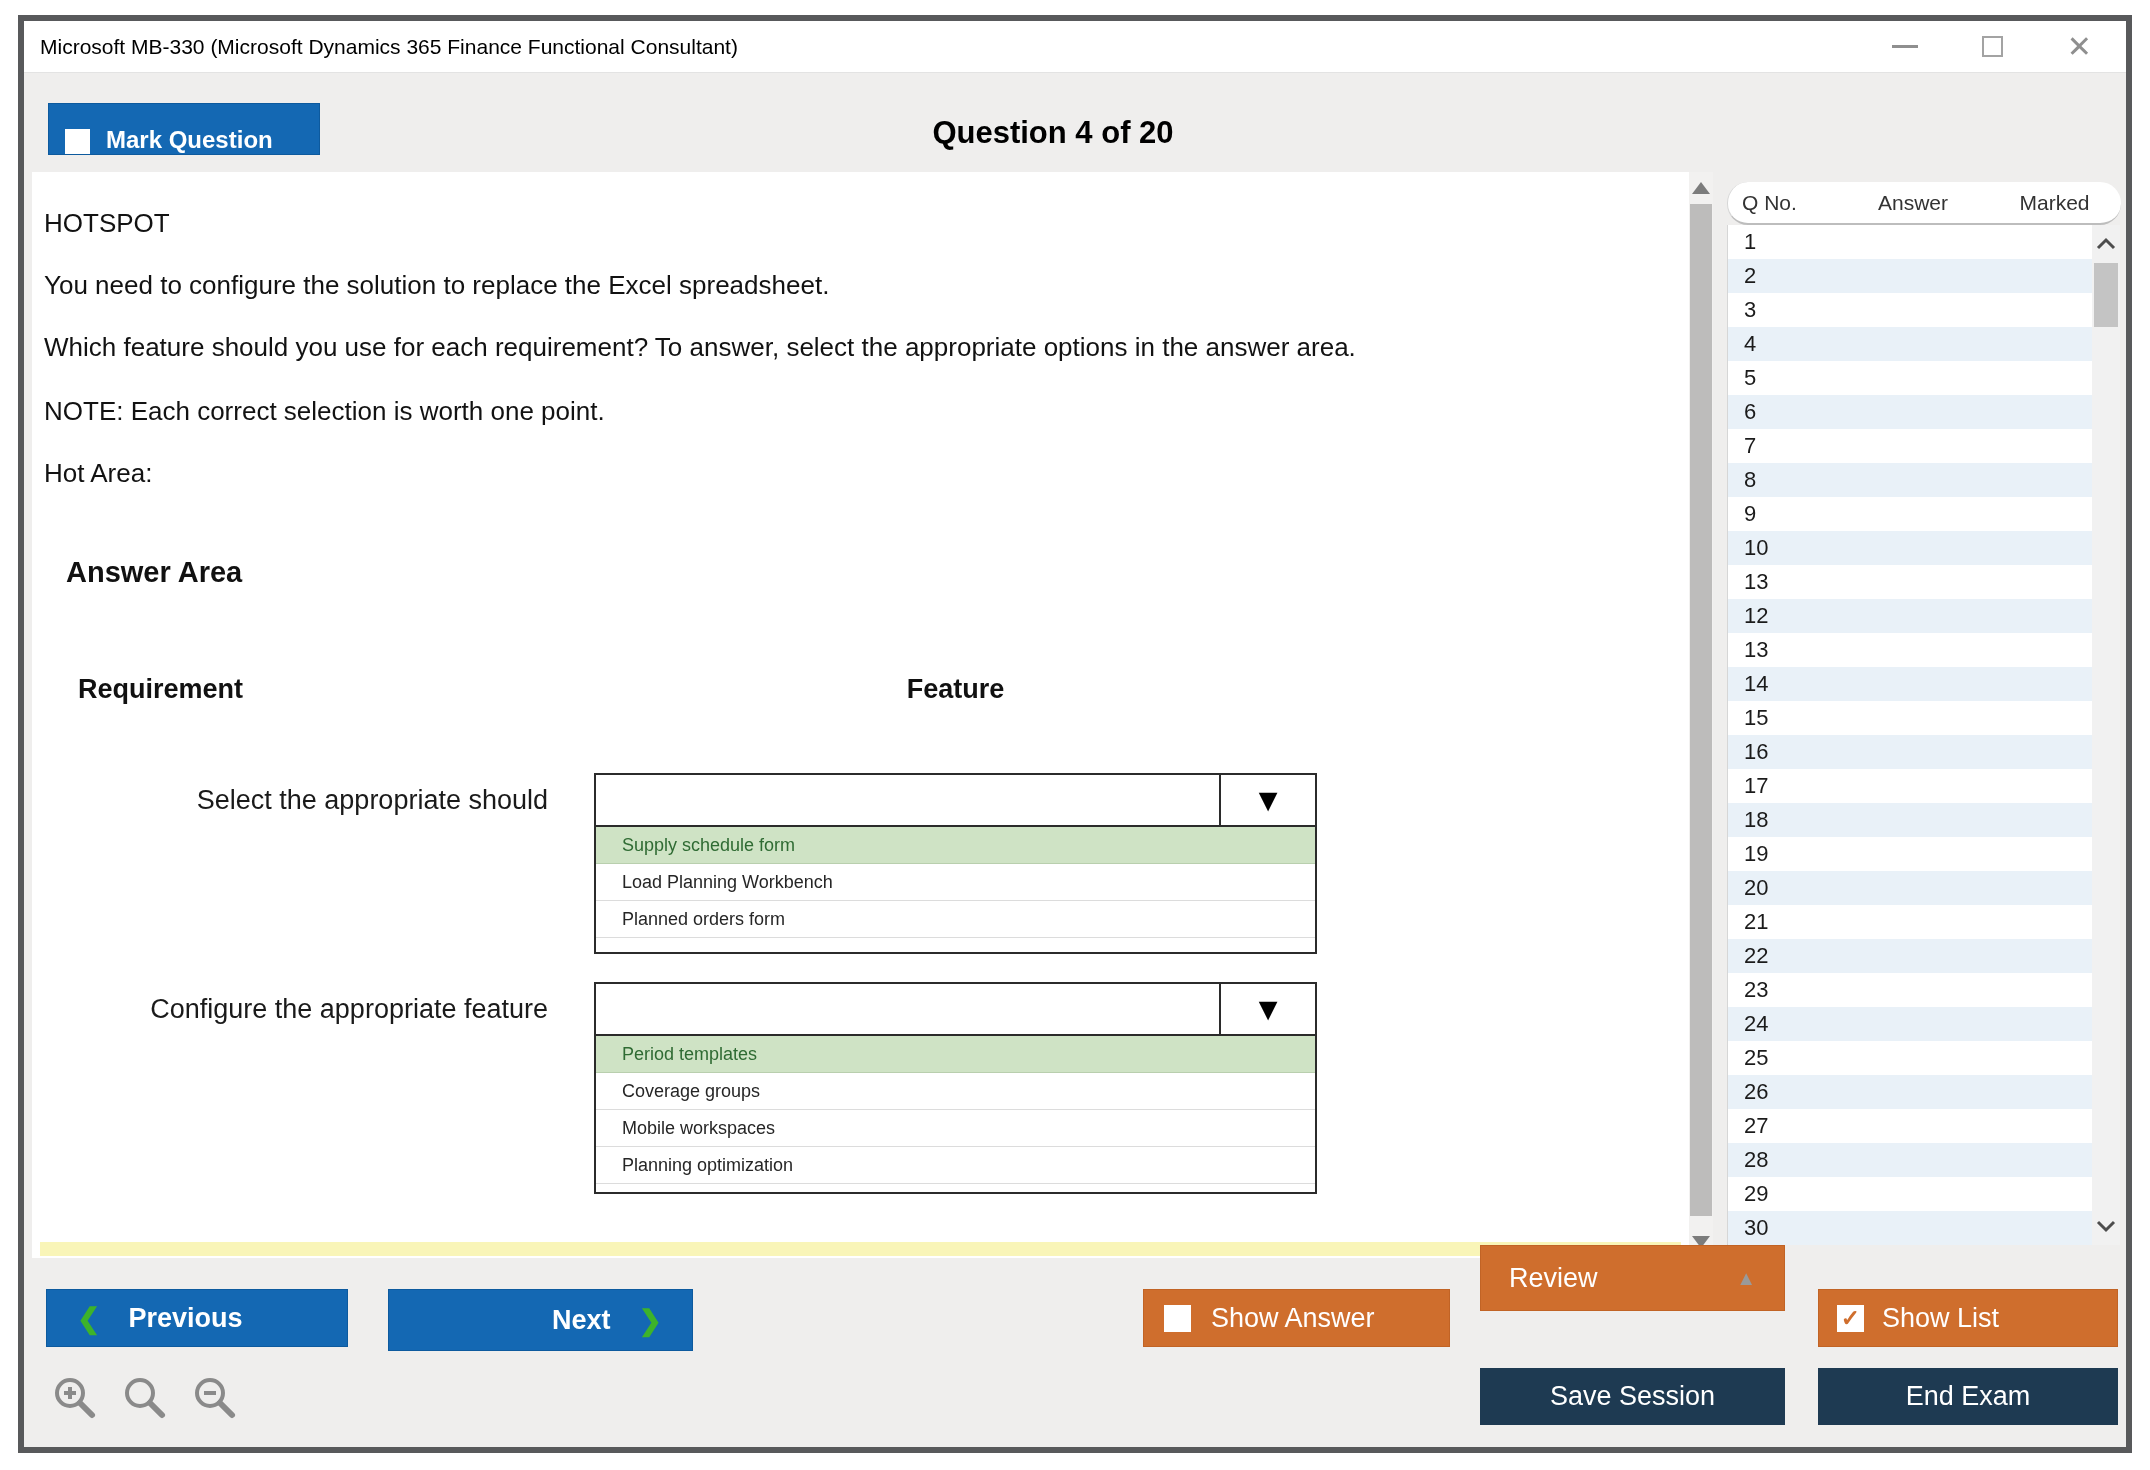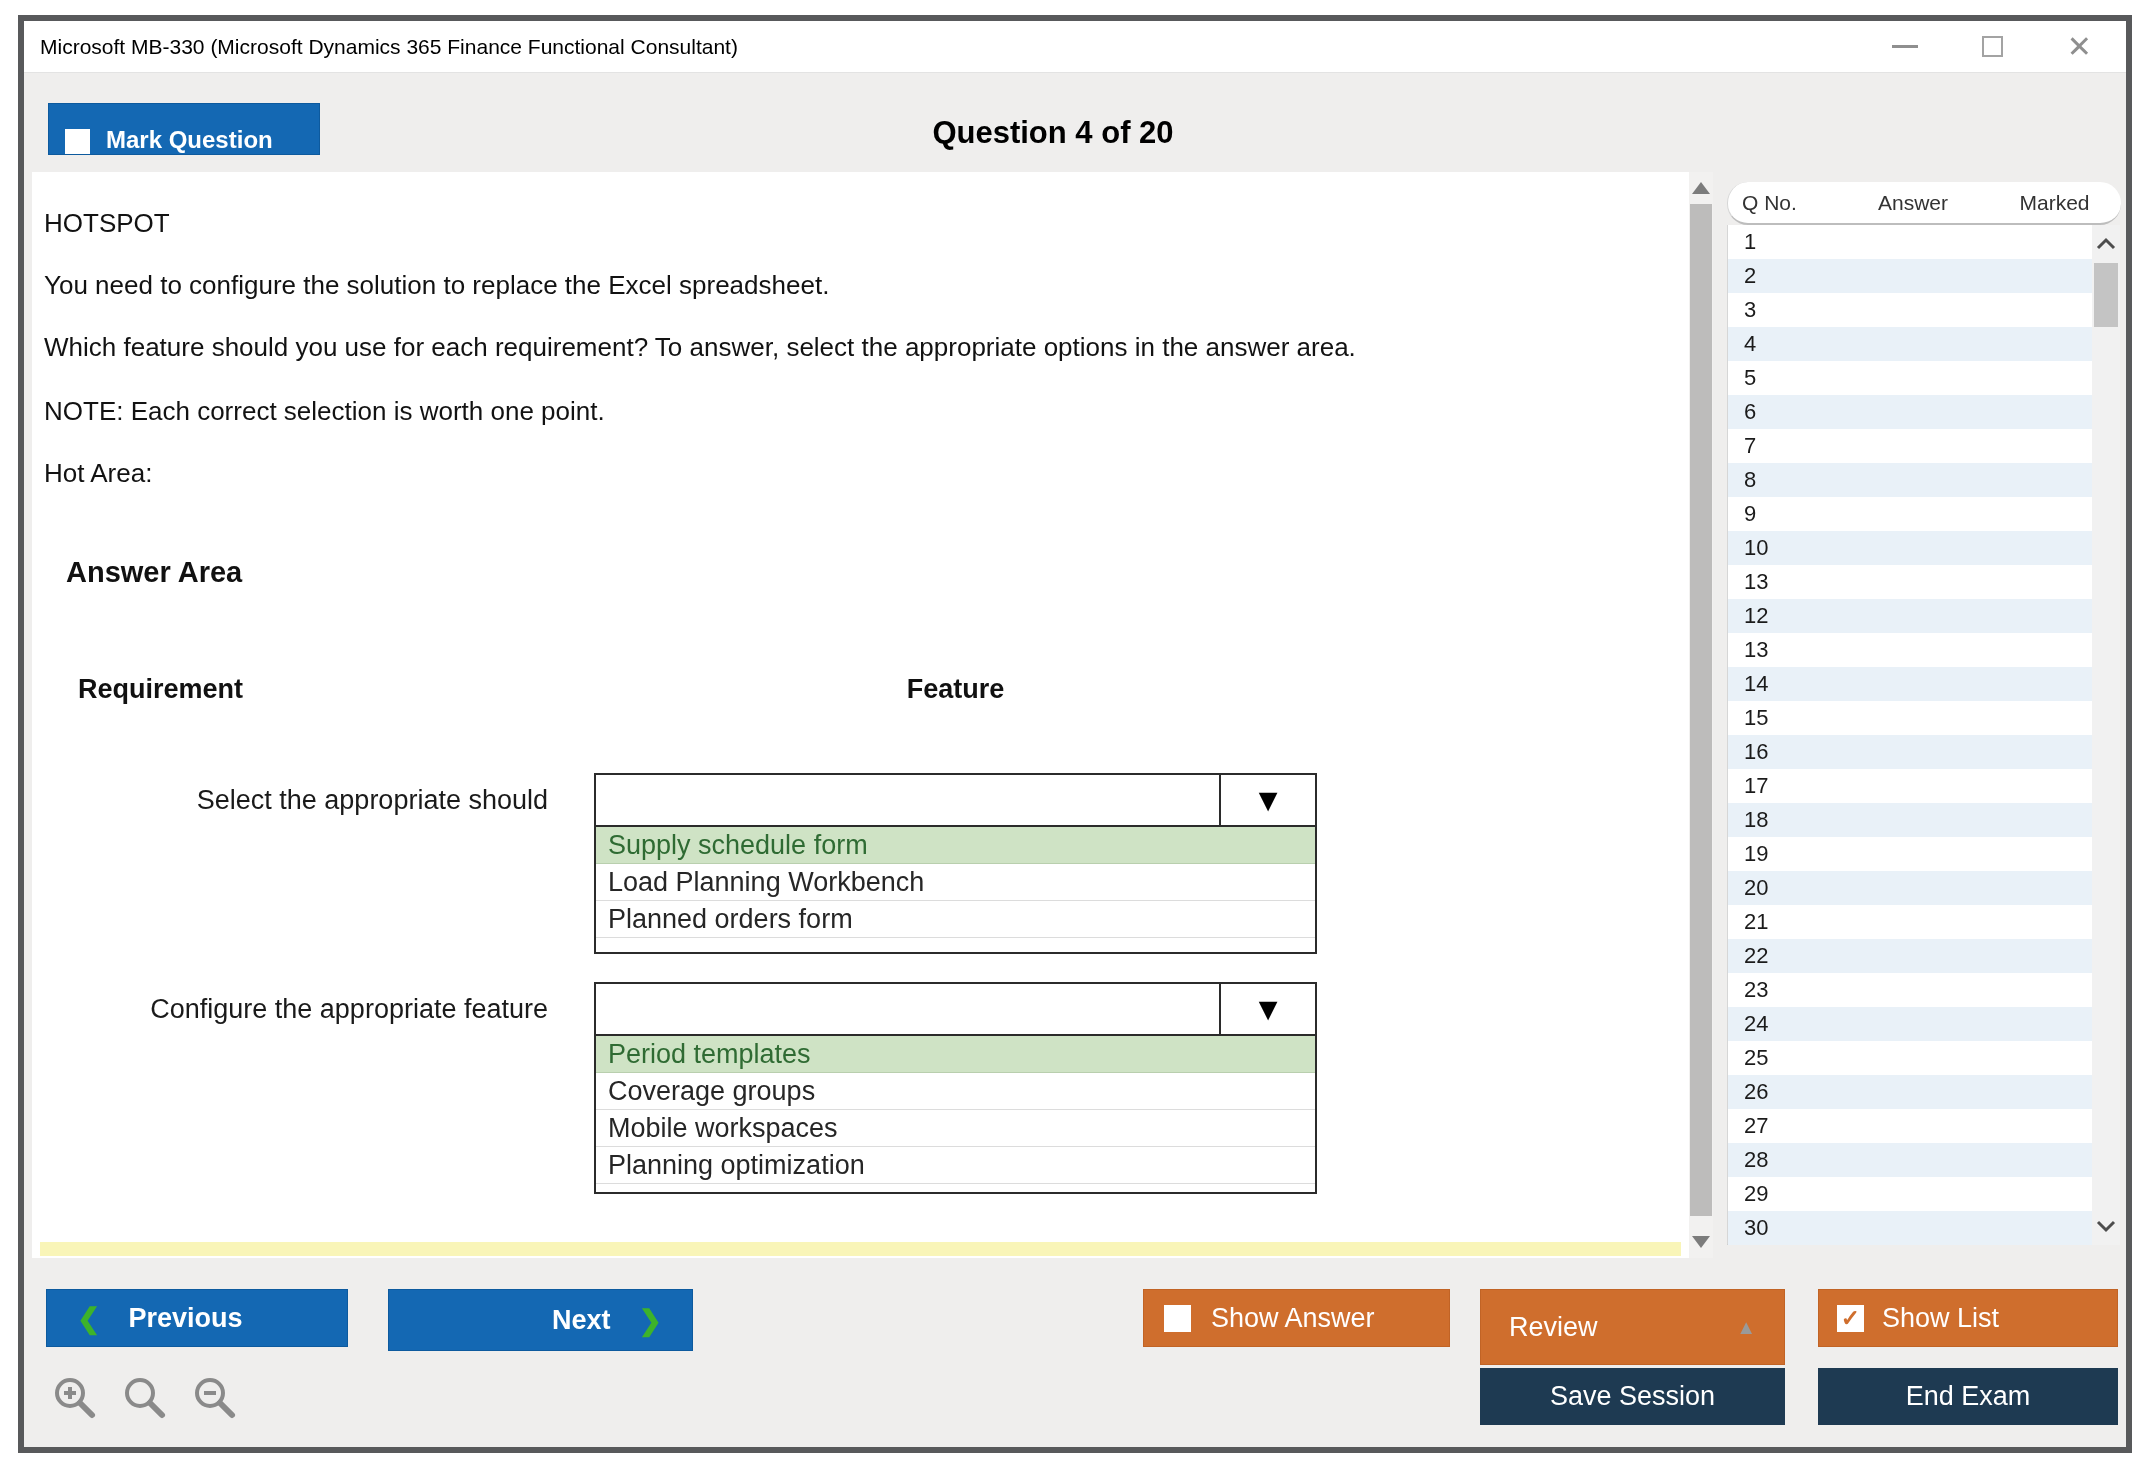--- a/index.html
+++ b/index.html
@@ -46,21 +46,21 @@
               align-items:center; justify-content:flex-end; font-size:27px; color:#1a1a1a; }
   .hs-box { position:absolute; left:562px; top:0; width:723px; height:54px;
             border:2px solid #2b2b2b; background:#fff; cursor:pointer; }
   .hs-value { position:absolute; left:12px; top:0; height:100%; right:100px;
               display:flex; align-items:center; font-size:27px; color:#111; }
   .hs-arrow { position:absolute; right:0; top:0; width:96px; height:100%;
               border-left:2px solid #2b2b2b; display:flex; align-items:center;
               justify-content:center; font-size:32px; color:#000; }
   .hs-options { position:absolute; left:562px; top:54px; width:723px;
                 border:2px solid #2b2b2b; border-top:none; background:#fff; }
-  .hs-option { height:37px; line-height:36px; padding-left:12px; font-size:27px;
+  .hs-option { height:37px; line-height:36px; padding-left:26px; font-size:18px;
                color:#262626; border-bottom:1px solid #dcdcdc; cursor:pointer; }
   .hs-option.highlight { background:#cfe3c5; color:#2f6b33; border-bottom:1px solid #b9cfae; }
   .yellow-strip { position:absolute; left:8px; bottom:2px; width:1641px; height:14px; background:#f9f5b8; }
 
   
   .scroll-outer { position:absolute; left:1665px; top:151px; width:24px; height:1086px; background:#f2f1f0; }
   .tri-up   { position:absolute; top:10px; left:3px; width:0; height:0;
               border-left:9px solid transparent; border-right:9px solid transparent;
               border-bottom:12px solid #7c7c7c; }
   .tri-down { position:absolute; bottom:10px; left:3px; width:0; height:0;
@@ -91,21 +91,21 @@
   
   .btn { position:absolute; display:flex; align-items:center; font-size:27px; color:#fff; cursor:pointer; }
   .btn-blue { background:#1468b3; border:1px solid #0d5a9e; }
   .btn-orange { background:#cf6e2d; border:1px solid #c16325; }
   .btn-navy { background:#1e3a52; }
   .btn-prev { left:22px; top:1268px; width:302px; height:58px; font-weight:700; gap:28px; padding-left:30px; }
   .btn-next { left:364px; top:1268px; width:305px; height:62px; font-weight:700;
               justify-content:flex-end; gap:28px; padding-right:30px; }
   .chev-green { color:#3db32b; font-size:28px; font-weight:700; }
   .btn-show-answer { left:1119px; top:1268px; width:307px; height:58px; gap:20px; padding-left:20px; }
-  .btn-review { left:1456px; top:1268px; width:305px; height:76px;
+  .btn-review { left:1456px; top:1224px; width:305px; height:66px;
                 justify-content:space-between; padding:0 28px; }
   .review-caret { font-size:20px; color:#9a9a9a; }
   .btn-show-list { left:1794px; top:1268px; width:300px; height:58px; gap:18px; padding-left:18px; }
   .cb2 { width:27px; height:27px; background:#fff; flex:0 0 auto; }
   .cb-check { width:27px; height:27px; background:#fff; color:#cf6e2d; font-size:23px; font-weight:700;
               display:flex; align-items:center; justify-content:center; flex:0 0 auto; }
   .btn-save { left:1456px; top:1347px; width:305px; height:57px; justify-content:center; }
   .btn-end  { left:1794px; top:1347px; width:300px; height:57px; justify-content:center; }
   .zoom-icons { position:absolute; left:26px; top:1352px; display:flex; gap:20px; }
   .zoom-icons svg { cursor:pointer; }

